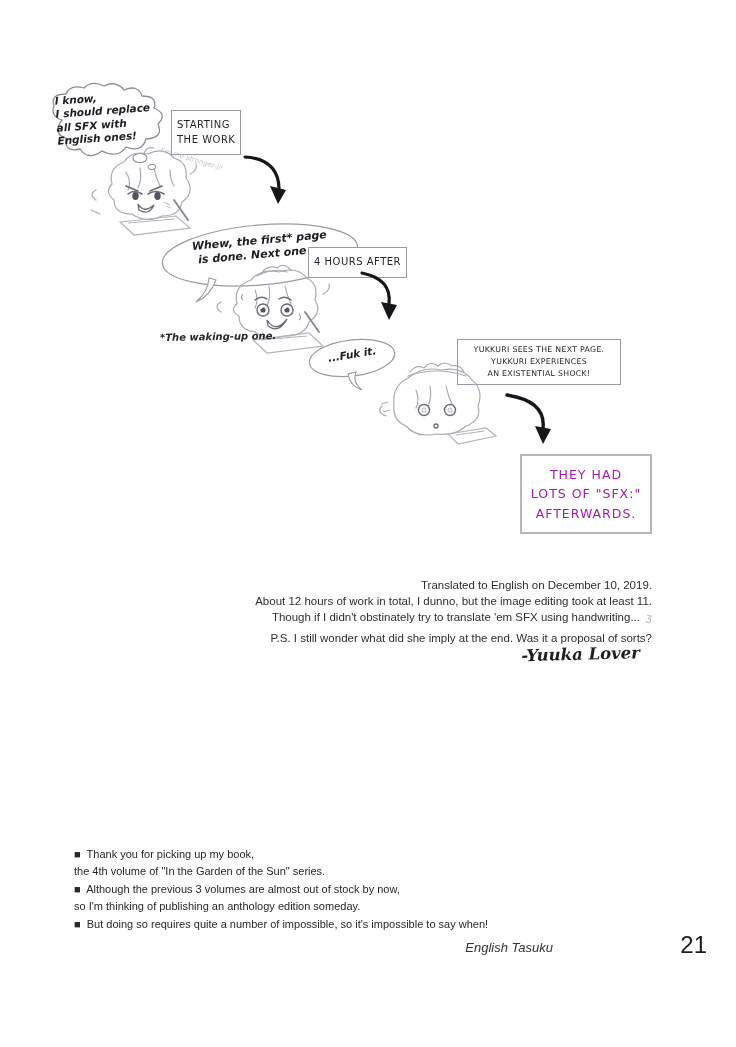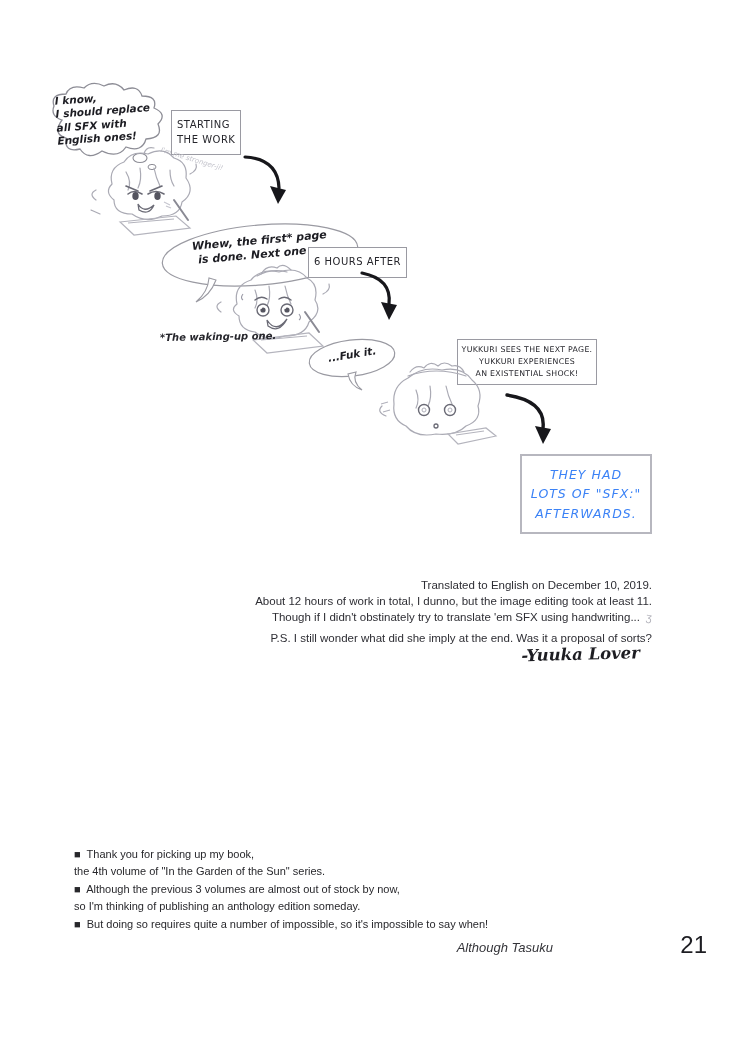--- a/index.html
+++ b/index.html
@@ -9,26 +9,26 @@
     font-family:"Liberation Sans",sans-serif;color:#2b2b2f;
   }
   .abs{position:absolute;}
   
   .caption-box{
     border:1px solid #9a9aa2;background:#fff;color:#26262c;
     font-family:"DejaVu Sans",sans-serif;
     white-space:pre-line;
   }
   .cap-small{font-size:10px;letter-spacing:.5px;line-height:1.45;padding:7px 5px;}
-  .cap-wide{font-size:7.8px;letter-spacing:.3px;line-height:1.55;padding:4px 0;text-align:center;}
+  .cap-wide{font-size:7.8px;letter-spacing:.3px;line-height:1.55;padding:4px 12px;text-align:center;}
   .result-box{
-    border:2px solid #b7b7bf;background:#fff;color:#3b82f6;
+    border:2px solid #b7b7bf;background:#fff;color:#a21caf;
     width:128px;height:76px;display:flex;align-items:center;justify-content:center;
     font-family:"DejaVu Sans",sans-serif;font-size:12.5px;letter-spacing:1px;
-    line-height:1.55;text-align:center;white-space:pre-line;font-style:italic;
+    line-height:1.55;text-align:center;white-space:pre-line;
   }
   
   .hand{
     font-family:"DejaVu Sans",sans-serif;font-style:italic;font-weight:bold;
     color:#1c1c22;white-space:pre-line;
   }
   .bubble-svg{position:absolute;left:0;top:0;}
   
   .notes{right:84px;top:578px;width:470px;text-align:right;
     font-size:11.5px;line-height:15.8px;color:#2e2e34;}
@@ -115,21 +115,21 @@
 
   <div class="abs" style="left:158px;top:222px;width:204px;height:84px;">
     <svg class="bubble-svg" width="204" height="84" viewBox="0 0 204 84">
       <ellipse cx="102" cy="33" rx="98" ry="30" transform="rotate(-5 102 33)" fill="#fff" stroke="#9a9aa2" stroke-width="1.2"></ellipse>
       <path d="M58,58 Q52,74 38,80 Q50,70 51,56 Z" fill="#fff" stroke="#9a9aa2" stroke-width="1.1"></path>
     </svg>
     <div class="hand abs" style="left:10px;top:12px;width:184px;font-size:11px;line-height:1.3;text-align:center;transform:rotate(-5deg);">Whew, the first* page
 is done. Next one ...</div>
   </div>
 
-  <div class="caption-box cap-small abs" style="left:308px;top:247px;">6 HOURS AFTER</div>
+  <div class="caption-box cap-small abs" style="left:308px;top:247px;">4 HOURS AFTER</div>
 
   <svg class="abs" style="left:213px;top:260px;" width="122" height="94" viewBox="0 0 122 94">
     <g fill="none" stroke="#aaaab4" stroke-width="1.2" stroke-linecap="round">
       <path d="M8,52 Q0,46 8,42"></path>
         <path d="M110,34 Q118,30 116,24"></path>
       <path d="M48,14 Q54,4 64,8 Q70,2 78,10"></path>
       <path d="M44,16 Q58,8 74,12"></path>
       <path d="M24,44 Q20,26 38,20 Q48,8 66,12 Q84,6 94,18 Q106,24 102,40 Q110,52 96,62 Q92,76 72,76 Q54,82 42,72 Q26,70 26,56 Q16,50 24,44 Z"></path>
       <path d="M42,30 Q46,40 42,48"></path>
         <path d="M56,26 Q58,38 54,46"></path>
@@ -219,16 +219,16 @@
   </div>
 
   <div class="abs afterword">
     <div class="after-line">■  Thank you for picking up my book,</div>
     <div class="after-line">the 4th volume of "In the Garden of the Sun" series.</div>
     <div class="after-line">■  Although the previous 3 volumes are almost out of stock by now,</div>
     <div class="after-line">so I'm thinking of publishing an anthology edition someday.</div>
     <div class="after-line">■  But doing so requires quite a number of impossible, so it's impossible to say when!</div>
   </div>
 
-  <div class="abs author">Although Tasuku</div>
+  <div class="abs author">English Tasuku</div>
   <div class="abs page-number">21</div>
 
 </div>
 
 </body></html>

